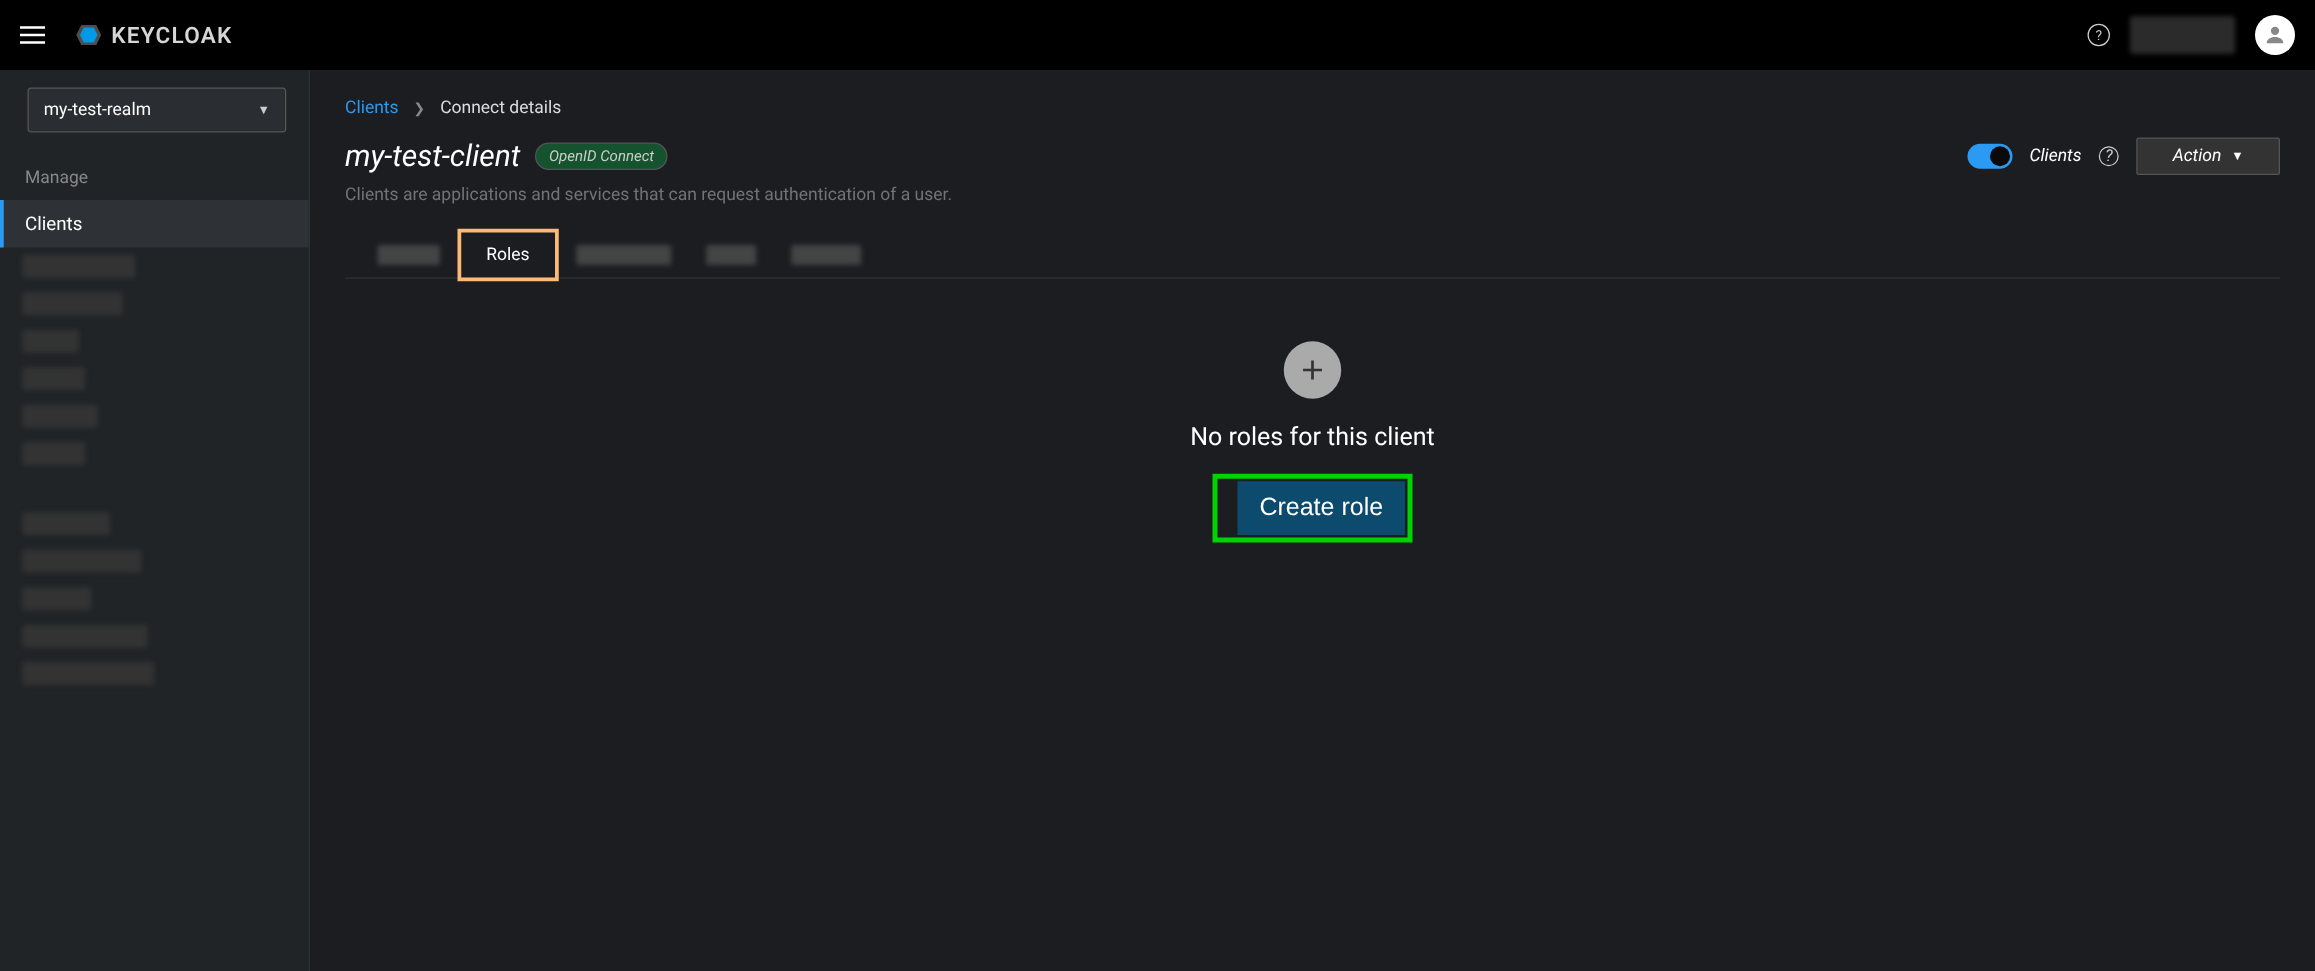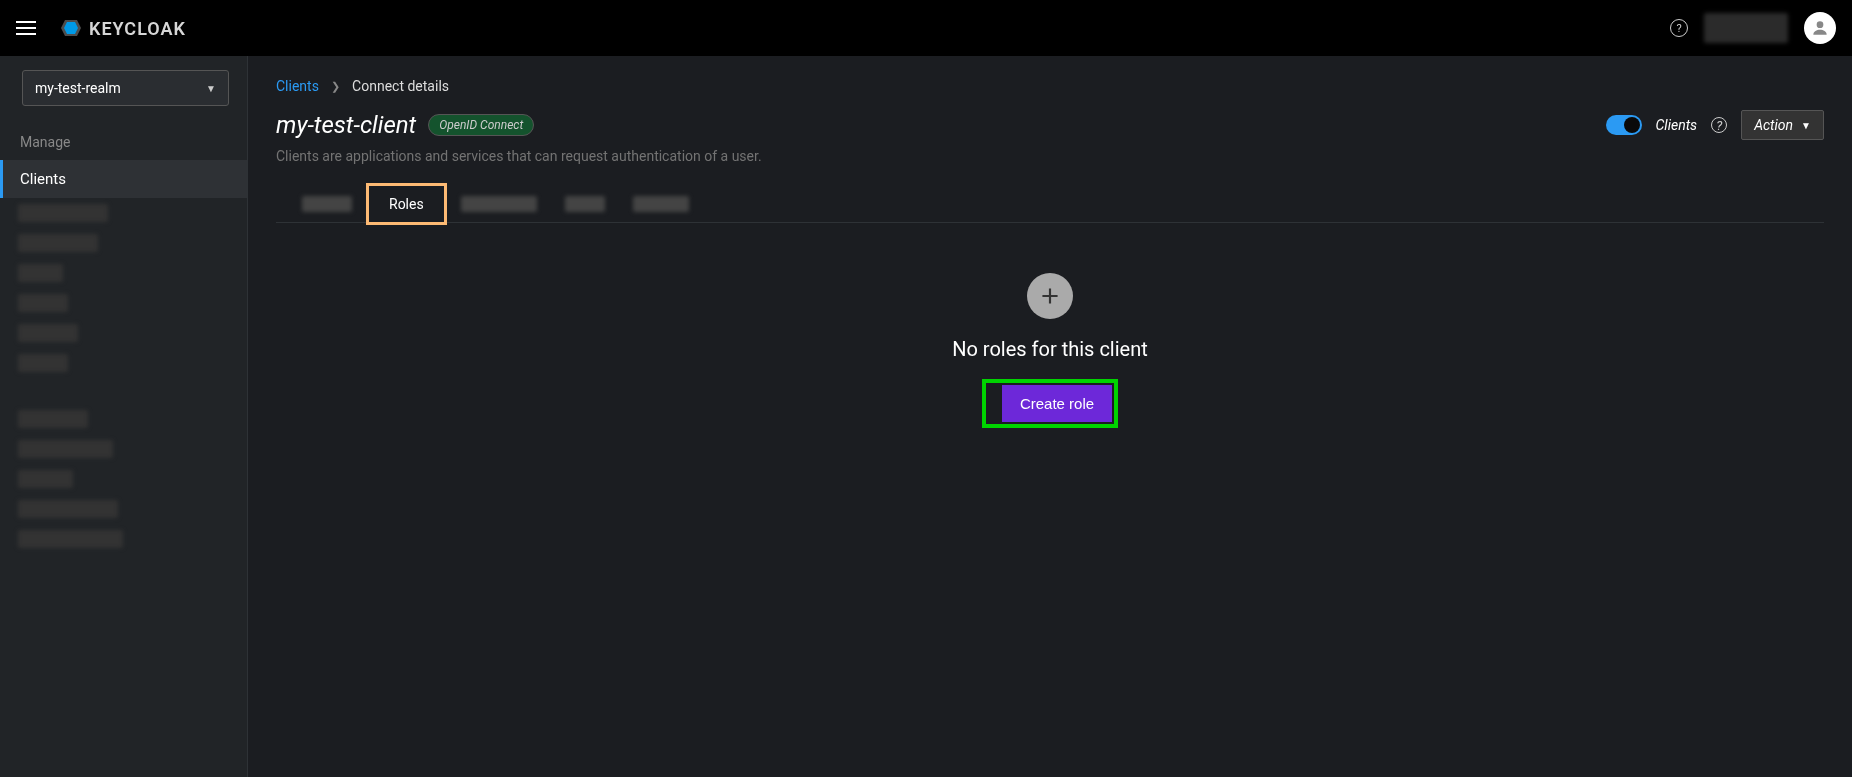--- a/index.html
+++ b/index.html
@@ -202,21 +202,21 @@
     background: #0a0a0a;
     border-radius: 50%;
     top: 2px;
     right: 2px;
   }
   .enabled-label { font-size: 14px; color: #fff; }
   .help-small { font-size: 13px; color:#ccc; border:1.5px solid #ccc; border-radius:50%; width:16px; height:16px; display:flex; align-items:center; justify-content:center;}
   .action-dropdown {
     background: #333;
     border: 1px solid #555;
-    padding: 6px 12px;
+    padding: 6px 28px;
     display: flex;
     align-items: center;
     gap: 8px;
     font-size: 14px;
     cursor: pointer;
     border-radius: 2px;
   }
   .action-dropdown .caret { font-size: 10px; }
   
   .tabs {
@@ -272,25 +272,25 @@
   }
   .empty-desc {
     font-size: 14px;
     color: #999;
   }
   .create-btn-wrap {
     border: 4px solid #00d400;
     padding: 2px;
   }
   .create-btn {
-    background: #6d28d9;
+    background: #0c4a6e;
     color: #fff;
     border: none;
     padding: 10px 18px;
-    font-size: 15px;
+    font-size: 20px;
     cursor: pointer;
     margin-left: 14px;
   }
 </style>
 </head>
 <body>
 
 <div class="header">
   <div class="header-left">
     <div class="hamburger">

